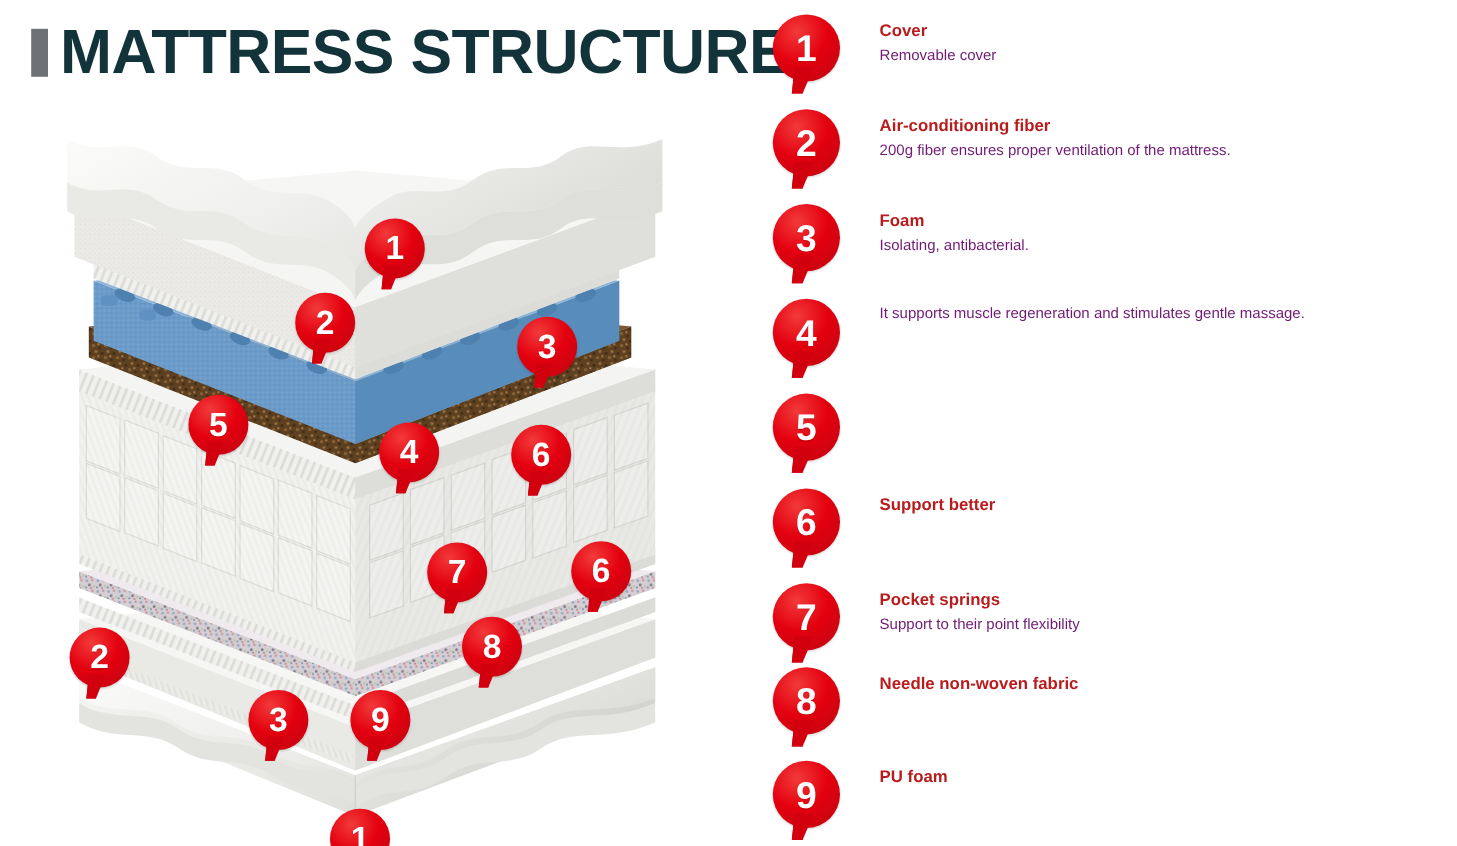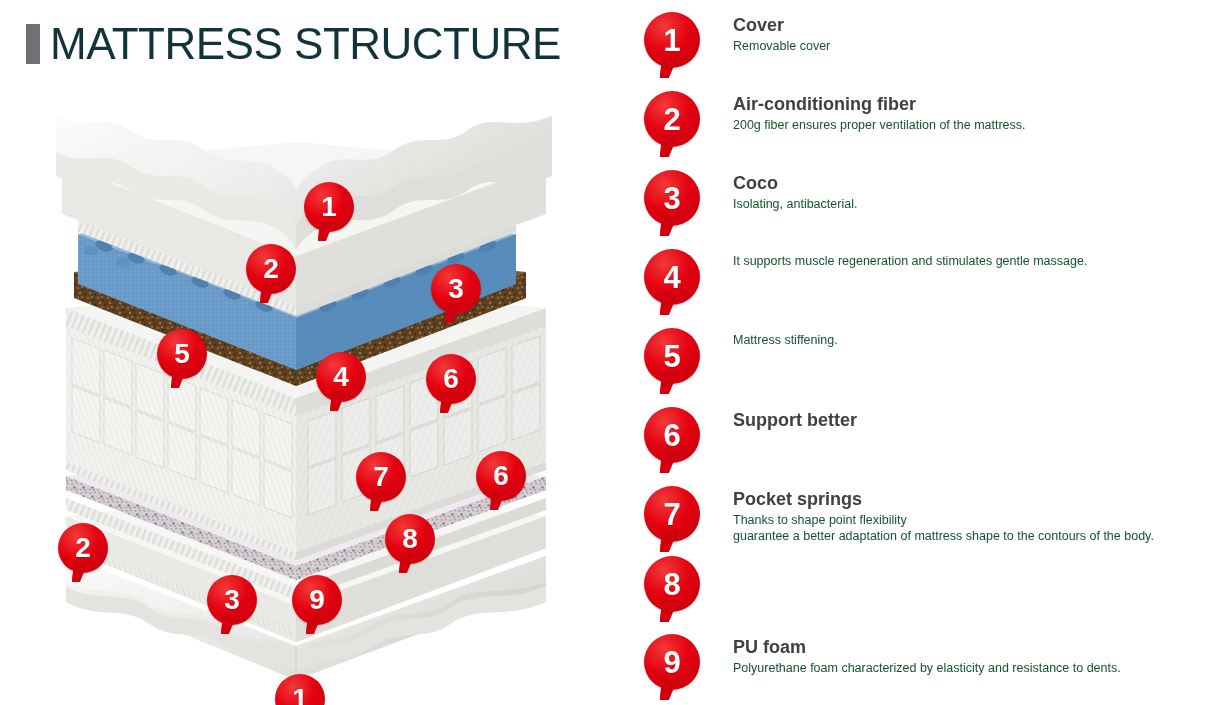--- a/index.html
+++ b/index.html
@@ -10,21 +10,21 @@
     font-family:"Liberation Sans", sans-serif;
     overflow:hidden;
     position:relative;
   }
   .page{position:relative;width:1214px;height:705px;}
 
   
   .title-row{position:absolute;left:26px;top:24px;display:flex;align-items:center;gap:10px;}
   .title-bar{width:14px;height:40px;background:#6e7276;display:block;}
   .title-text{
-    font-size:44px;font-weight:normal;color:#13333a;
+    font-size:52px;font-weight:bold;color:#13333a;
     letter-spacing:-0.5px;line-height:40px;white-space:nowrap;
   }
 
   
   .illus{position:absolute;left:26px;top:86px;width:560px;height:600px;}
   .illus svg{display:block;width:560px;height:600px;}
 
   
   .pin{position:absolute;width:56px;height:70px;}
   .pin .bub{
@@ -53,25 +53,25 @@
   .pin.sm .bub{width:50px;height:50px;}
   .pin.sm .num{width:50px;height:50px;font-size:28px;}
   .pin.sm .tail{left:15px;top:39px;border-left-width:8px;border-right-width:6px;border-top-width:20px;}
 
   
   .legend{position:absolute;left:636px;top:0px;width:578px;height:705px;}
   .legend-item{position:absolute;left:0;width:578px;height:79px;}
   .legend-item .pinwrap{position:absolute;left:8px;top:0px;}
   .legend-text{position:absolute;left:97px;top:2px;width:470px;}
   .legend-title{
-    font-size:18px;font-weight:bold;color:#404040;
+    font-size:14px;font-weight:bold;color:#b91c1c;
     line-height:22px;margin:0;white-space:nowrap;
   }
   .legend-desc{
-    font-size:12.5px;color:#14532d;line-height:16px;margin:2px 0 0 0;
+    font-size:12.5px;color:#701a75;line-height:16px;margin:2px 0 0 0;
     font-weight:normal;
   }
   .legend-desc .l2{display:block;}
 </style>
 </head>
 <body>
 
 <div class="page">
 
   <div class="title-row">
@@ -416,21 +416,21 @@
 
     <div class="legend-item" style="top:170px;">
       <div class="pinwrap">
         <div class="pin">
           <span class="bub"></span>
           <span class="tail"></span>
           <span class="num">3</span>
         </div>
       </div>
       <div class="legend-text">
-        <p class="legend-title">Coco</p>
+        <p class="legend-title">Foam</p>
         <p class="legend-desc">Isolating, antibacterial.</p>
       </div>
     </div>
 
     <div class="legend-item" style="top:249px;">
       <div class="pinwrap">
         <div class="pin">
           <span class="bub"></span>
           <span class="tail"></span>
           <span class="num">4</span>
@@ -443,21 +443,20 @@
 
     <div class="legend-item" style="top:328px;">
       <div class="pinwrap">
         <div class="pin">
           <span class="bub"></span>
           <span class="tail"></span>
           <span class="num">5</span>
         </div>
       </div>
       <div class="legend-text">
-        <p class="legend-desc">Mattress stiffening.</p>
       </div>
     </div>
 
     <div class="legend-item" style="top:407px;">
       <div class="pinwrap">
         <div class="pin">
           <span class="bub"></span>
           <span class="tail"></span>
           <span class="num">6</span>
         </div>
@@ -471,46 +470,45 @@
       <div class="pinwrap">
         <div class="pin">
           <span class="bub"></span>
           <span class="tail"></span>
           <span class="num">7</span>
         </div>
       </div>
       <div class="legend-text">
         <p class="legend-title">Pocket springs</p>
         <p class="legend-desc">
-          <span>Thanks to shape point flexibility</span>
-          <span class="l2">guarantee a better adaptation of mattress shape to the contours of the body.</span>
+          <span>Support to their point flexibility</span>
         </p>
       </div>
     </div>
 
     <div class="legend-item" style="top:556px;">
       <div class="pinwrap">
         <div class="pin">
           <span class="bub"></span>
           <span class="tail"></span>
           <span class="num">8</span>
         </div>
       </div>
       <div class="legend-text">
+        <p class="legend-title">Needle non-woven fabric</p>
       </div>
     </div>
 
     <div class="legend-item" style="top:634px;">
       <div class="pinwrap">
         <div class="pin">
           <span class="bub"></span>
           <span class="tail"></span>
           <span class="num">9</span>
         </div>
       </div>
       <div class="legend-text">
         <p class="legend-title">PU foam</p>
-        <p class="legend-desc">Polyurethane foam characterized by elasticity and resistance to dents.</p>
       </div>
     </div>
 
   </div>
 </div>
 
 </body></html>

